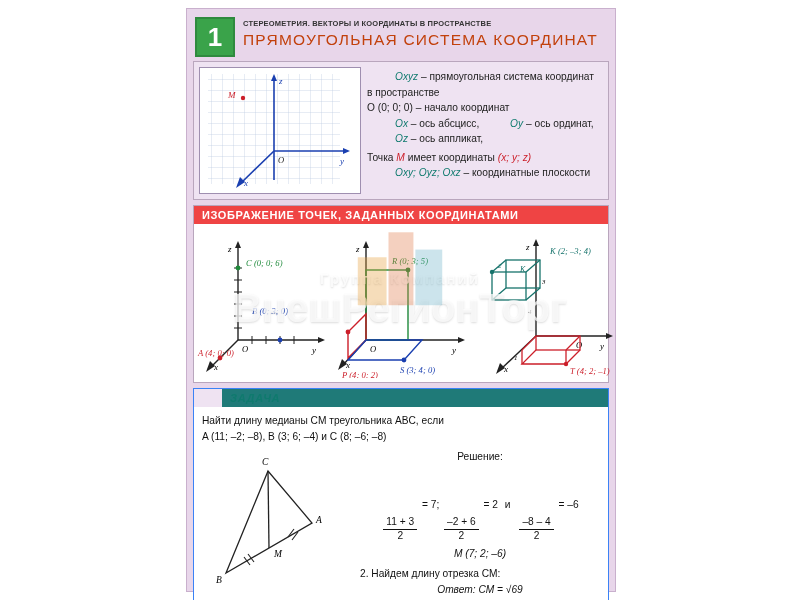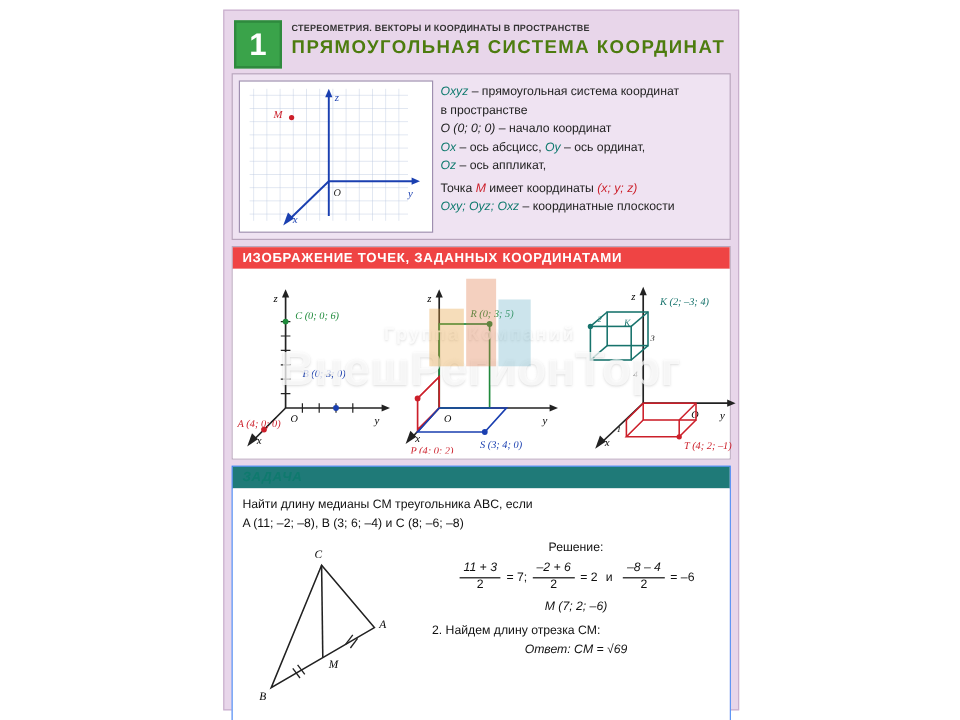--- a/index.html
+++ b/index.html
@@ -15,35 +15,35 @@
   }
   
   .header{display:flex;align-items:flex-start;gap:8px;padding:2px 2px 4px 2px;}
   .num-box{
     width:36px;height:36px;background:#3aa34a;color:#fff;
     display:flex;align-items:center;justify-content:center;
     font-size:26px;font-weight:bold;border:2px solid #2f8a3e;flex:none;
   }
   .head-text{flex:1;}
   .head-sub{font-size:7.5px;font-weight:bold;color:#333;letter-spacing:.2px;margin-top:2px;}
-  .head-title{font-size:15.5px;font-weight:bold;color:#4d7c0f;letter-spacing:1.2px;margin-top:3px;}
+  .head-title{font-size:15.5px;font-weight:normal;color:#c2410c;letter-spacing:1.2px;margin-top:3px;}
   
   .panel{background:#ffffff;border:1px solid #b9a6bd;margin-bottom:5px;}
   .band{
     background:#ef4444;color:#fff;font-size:11px;font-weight:bold;
     letter-spacing:.6px;padding:3px 8px;
   }
   .band.teal{background:#1f7a78;}
   
   .sec1{display:flex;background:#efe3f2;border:1px solid #b9a6bd;padding:5px;gap:6px;margin-bottom:5px;}
   .sec1 .graph{background:#ffffff;border:1px solid #9f8fb0;width:160px;height:125px;flex:none;}
   .sec1 .txt{flex:1;font-size:10.2px;color:#222;line-height:1.52;padding-top:2px;}
   .red{color:#cc1f2a;font-style:italic;}
-  .teal{color:#0f7a6e;font-style:italic;}
-  .ital{font-style:italic;}
+  .teal{color:#0f7a6e;font-style:italic;margin-left:28px;}
+  .ital{margin-top:48px;}
   
   .sec2-body{display:flex;background:#ffffff;padding:4px 2px;gap:2px;}
   .sec2-body .cell{flex:1;height:150px;position:relative;}
   
   .sec3{background:#efe3f2;border:1px solid #3b82f6;}
   .sec3-inner{background:#ffffff;margin:0;padding:6px 8px;font-size:10.2px;color:#111;line-height:1.55;}
   .center{text-align:center;}
   .task-flex{display:flex;gap:8px;}
   .task-fig{width:150px;flex:none;}
   .task-sol{flex:1;}

